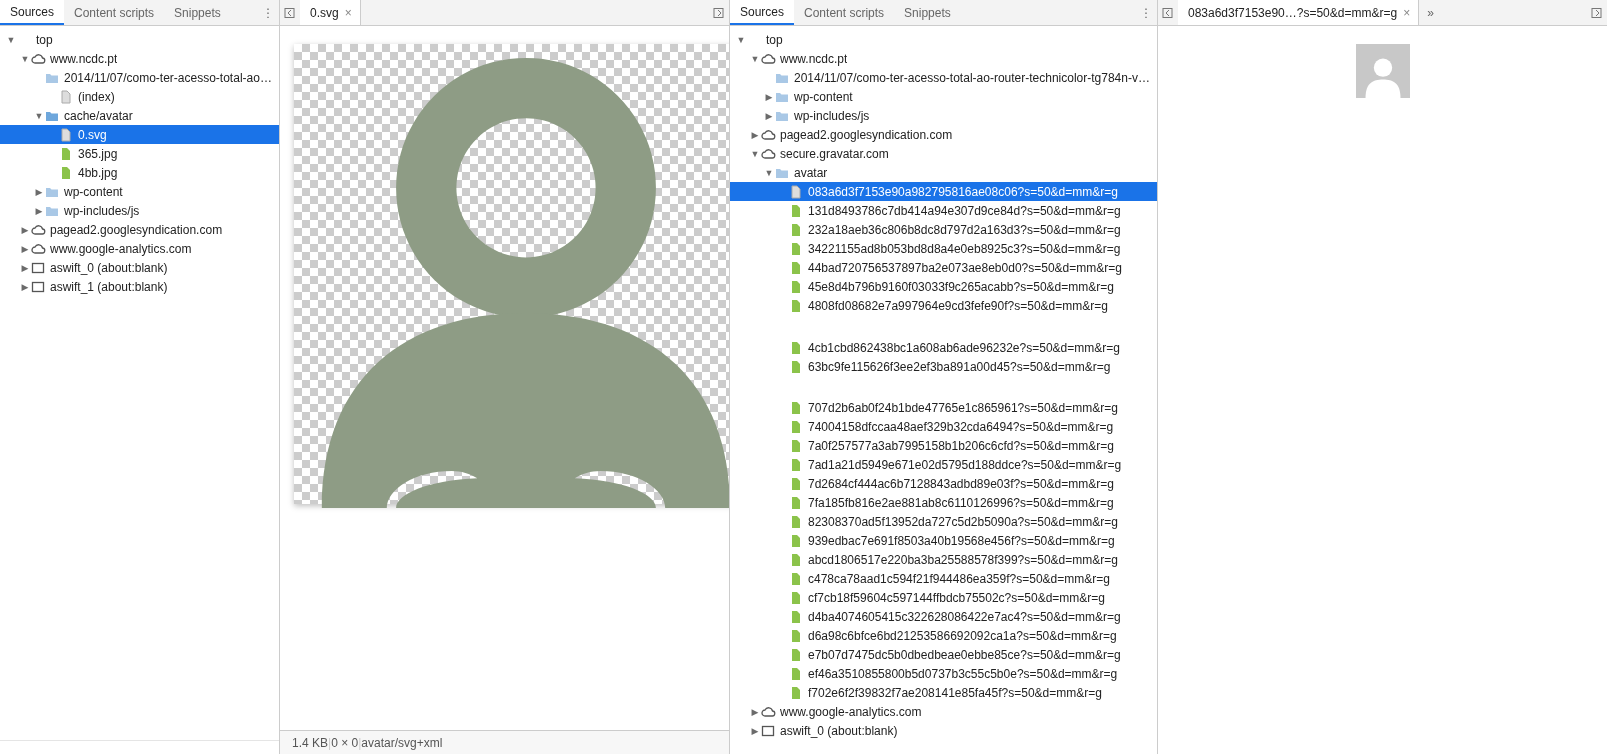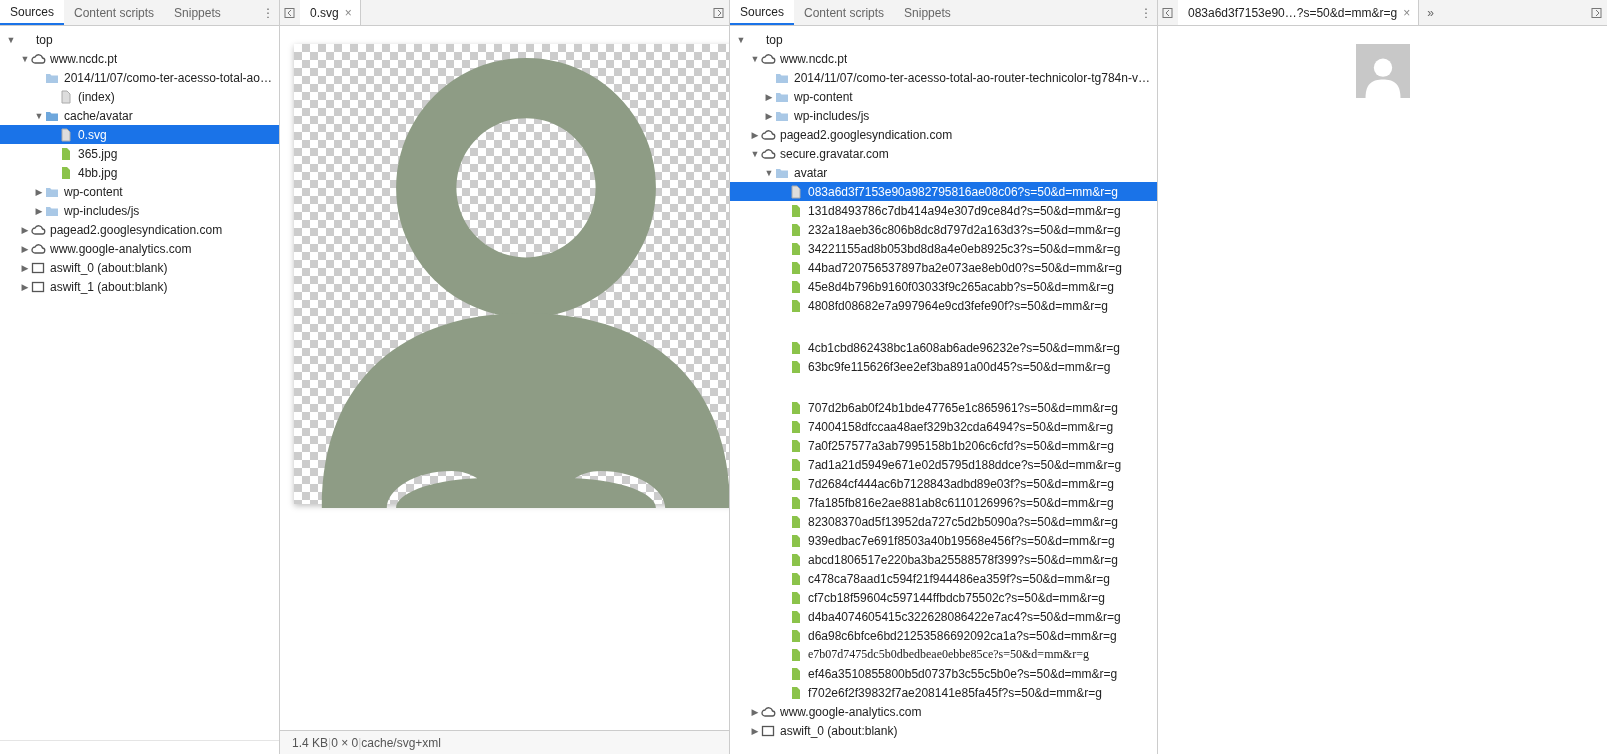--- a/index.html
+++ b/index.html
@@ -366,21 +366,21 @@
         </g>
       </svg>
     </div>
   </div>
 
   <div class="statusbar">
     <span>1.4 KB</span>
     <span class="sep">|</span>
     <span>0 × 0</span>
     <span class="sep">|</span>
-    <span>cache/svg+xml</span>
+    <span>avatar/svg+xml</span>
   </div>
 </div>
 
 <div class="pane pane2-left">
   <div class="tabstrip">
     <div class="tab active">Sources</div>
     <div class="tab">Content scripts</div>
     <div class="tab">Snippets</div>
     <div class="spacer"></div>
     <div class="kebab">⋮</div>
@@ -645,21 +645,21 @@
       </div>
       <div class="tree-row" style="padding-left: 48px;">
         <span class="disclosure"></span>
         <span class="icon">
           <svg width="12" height="14" viewBox="0 0 12 14">
             <path class="i-file-g" d="M2 1h5l3 3v9H2z"></path>
           </svg>
         </span>
         <span class="label">d6a98c6bfce6bd21253586692092ca1a?s=50&amp;d=mm&amp;r=g</span>
       </div>
-      <div class="tree-row" style="padding-left: 48px; font-family: Liberation Serif, serif;">
+      <div class="tree-row" style="padding-left: 48px;">
         <span class="disclosure"></span>
         <span class="icon">
           <svg width="12" height="14" viewBox="0 0 12 14">
             <path class="i-file-g" d="M2 1h5l3 3v9H2z"></path>
           </svg>
         </span>
         <span class="label">e7b07d7475dc5b0dbedbeae0ebbe85ce?s=50&amp;d=mm&amp;r=g</span>
       </div>
       <div class="tree-row" style="padding-left: 48px;">
         <span class="disclosure"></span>

